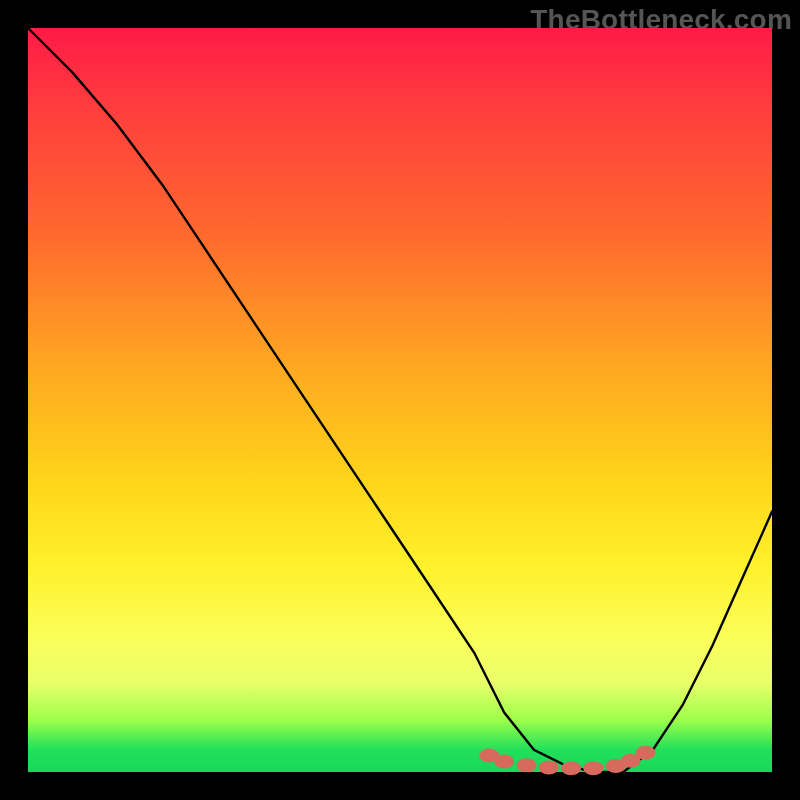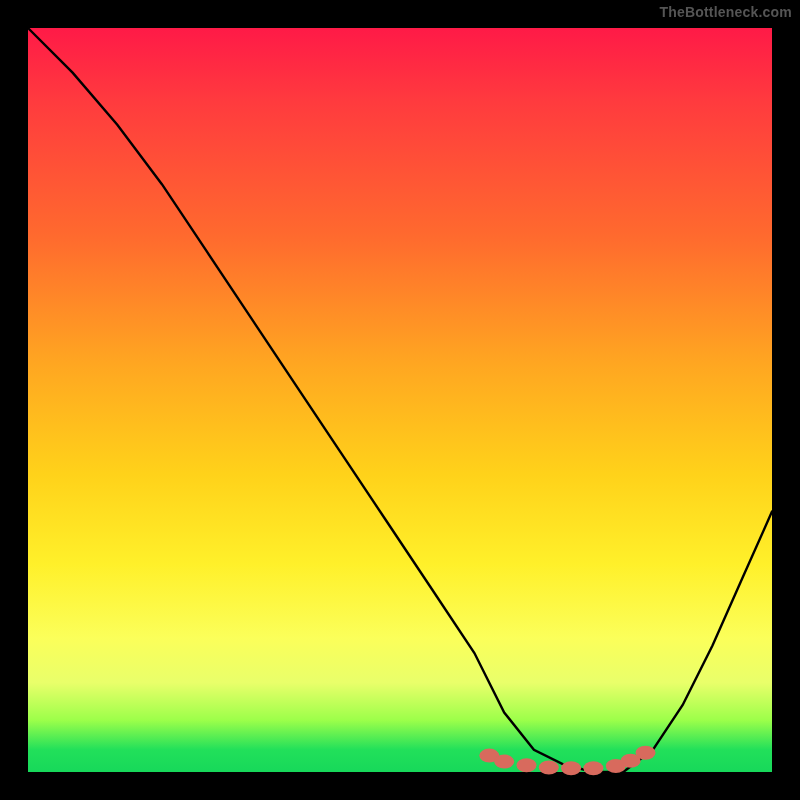--- a/index.html
+++ b/index.html
@@ -17,21 +17,21 @@
     top: 0;
     width: 800px;
     height: 800px;
     background: #000;
   }
   .watermark {
     position: absolute;
     top: 4px;
     right: 8px;
     color: #555;
-    font-size: 14px;
+    font-size: 28px;
     font-weight: 600;
     letter-spacing: 0.2px;
     user-select: none;
   }
   .plot-area {
     position: absolute;
     left: 28px;
     top: 28px;
     width: 744px;
     height: 744px;

